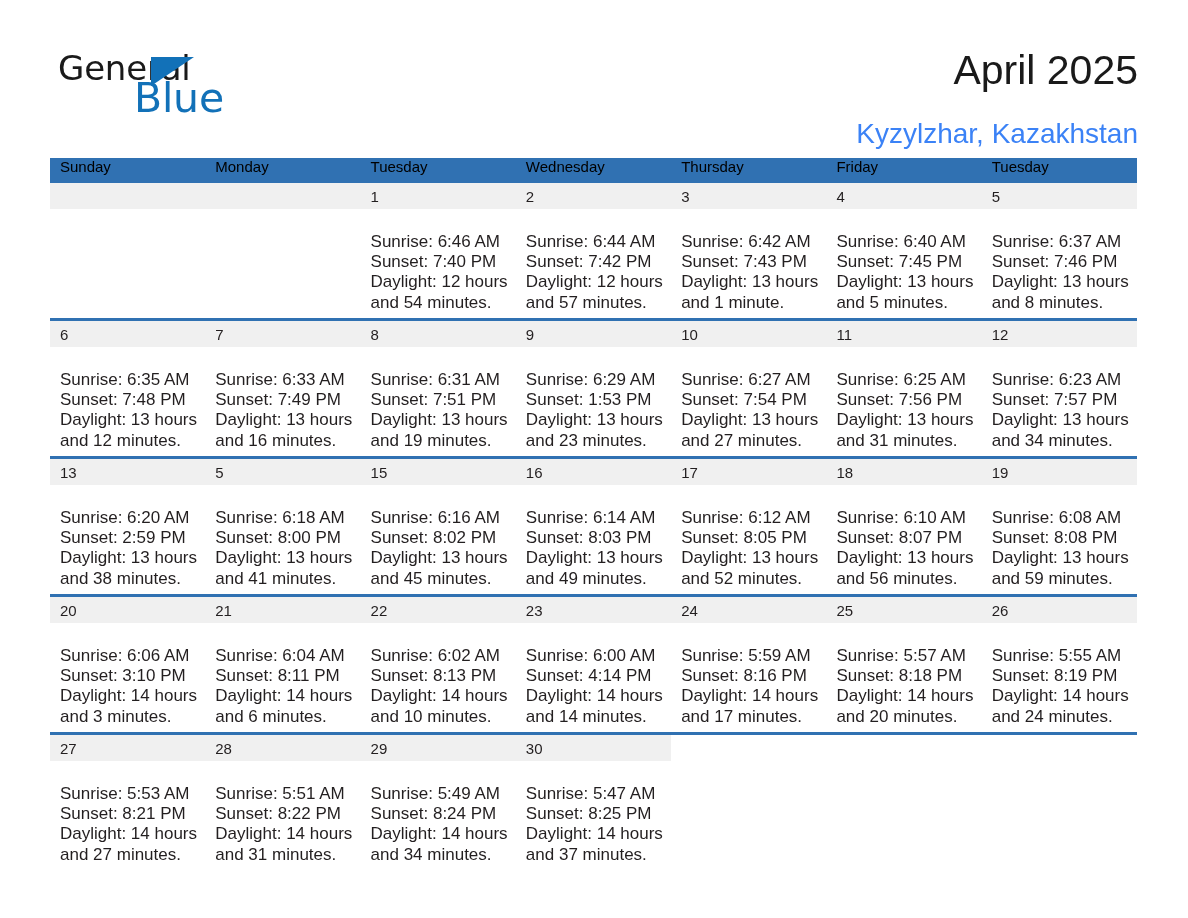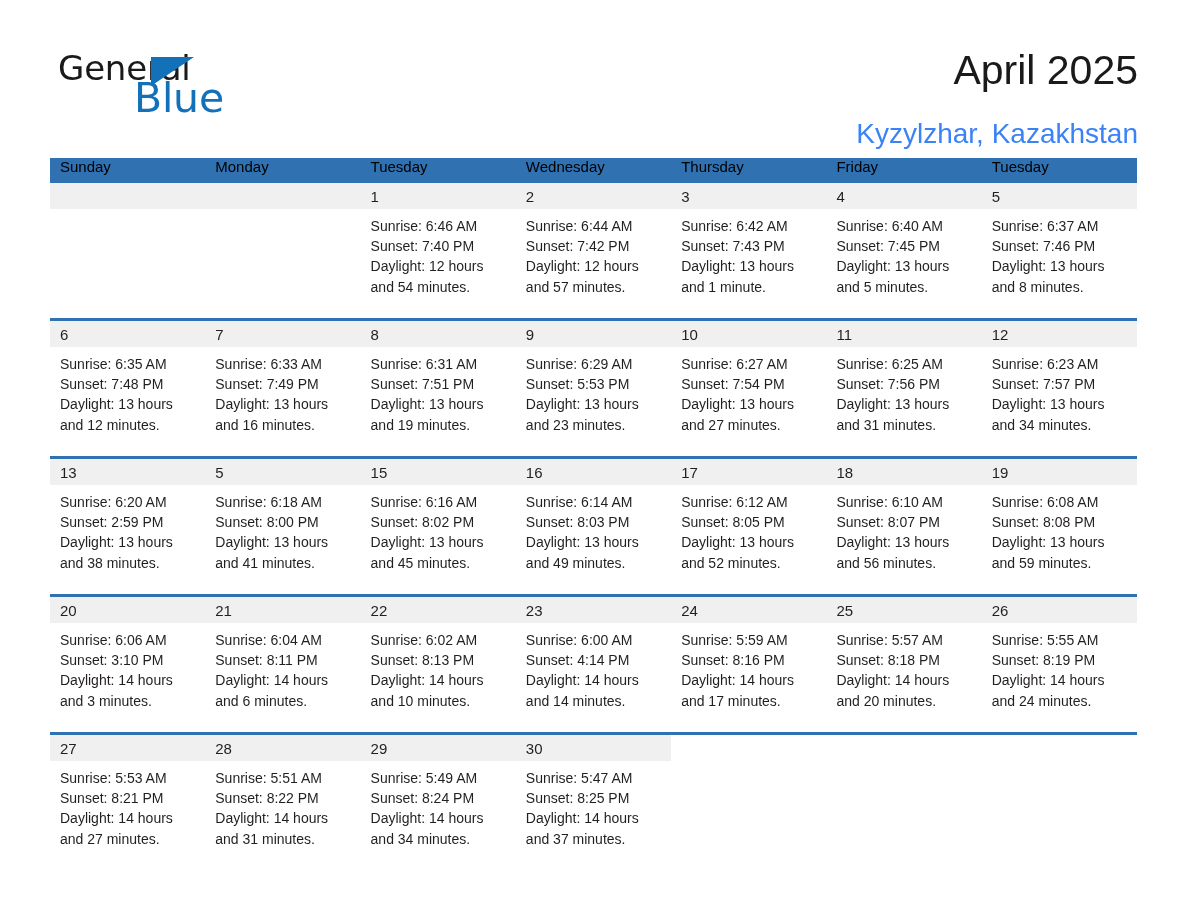--- a/index.html
+++ b/index.html
@@ -134,22 +134,22 @@
   .daynum-strip {
     background: #f0f0f0;
     height: 26px;
     padding: 4px 0 0 10px;
     box-sizing: border-box;
     font-size: 15px;
     line-height: 20px;
     color: #231f20;
   }
   .cell-body {
-    padding: 7px 8px 0 10px;
-    font-size: 14px;
+    padding: 23px 8px 0 10px;
+    font-size: 17px;
     line-height: 20.2px;
     color: #231f20;
   }
   .cell-body .ln {
     white-space: nowrap;
   }
   .cell-blank .daynum-strip { background: #f0f0f0; }
   .cell-blank { background: #ffffff; }
 </style>
 </head>
@@ -272,21 +272,21 @@
               <div class="ln">Sunrise: 6:31 AM</div>
               <div class="ln">Sunset: 7:51 PM</div>
               <div class="ln">Daylight: 13 hours</div>
               <div class="ln">and 19 minutes.</div>
             </div>
           </td>
           <td>
             <div class="daynum-strip">9</div>
             <div class="cell-body">
               <div class="ln">Sunrise: 6:29 AM</div>
-              <div class="ln">Sunset: 5:53 PM</div>
+              <div class="ln">Sunset: 1:53 PM</div>
               <div class="ln">Daylight: 13 hours</div>
               <div class="ln">and 23 minutes.</div>
             </div>
           </td>
           <td>
             <div class="daynum-strip">10</div>
             <div class="cell-body">
               <div class="ln">Sunrise: 6:27 AM</div>
               <div class="ln">Sunset: 7:54 PM</div>
               <div class="ln">Daylight: 13 hours</div>

